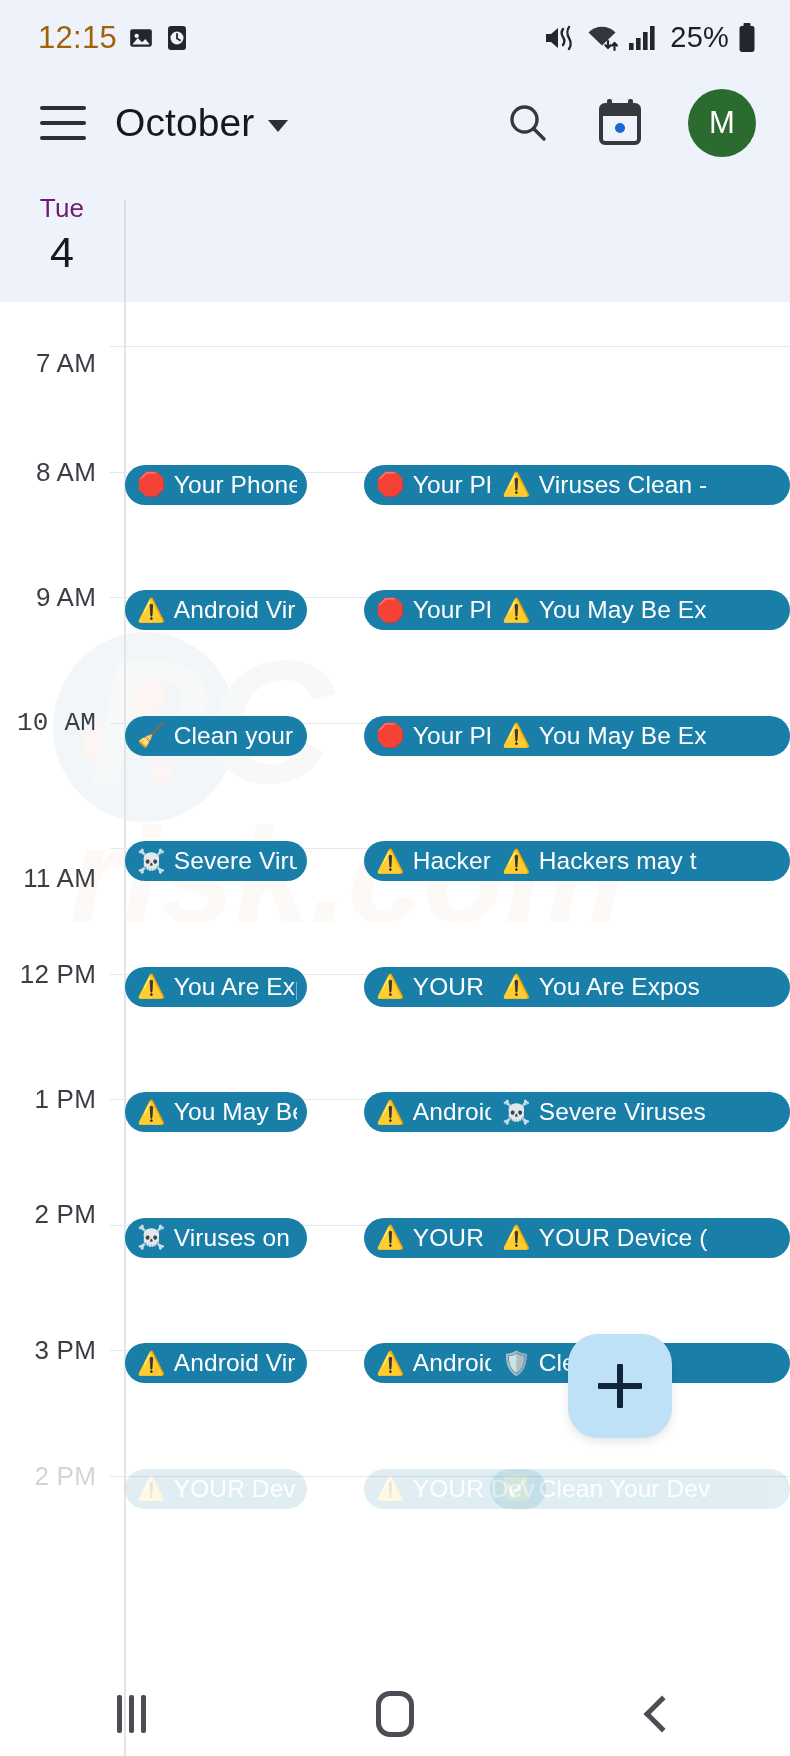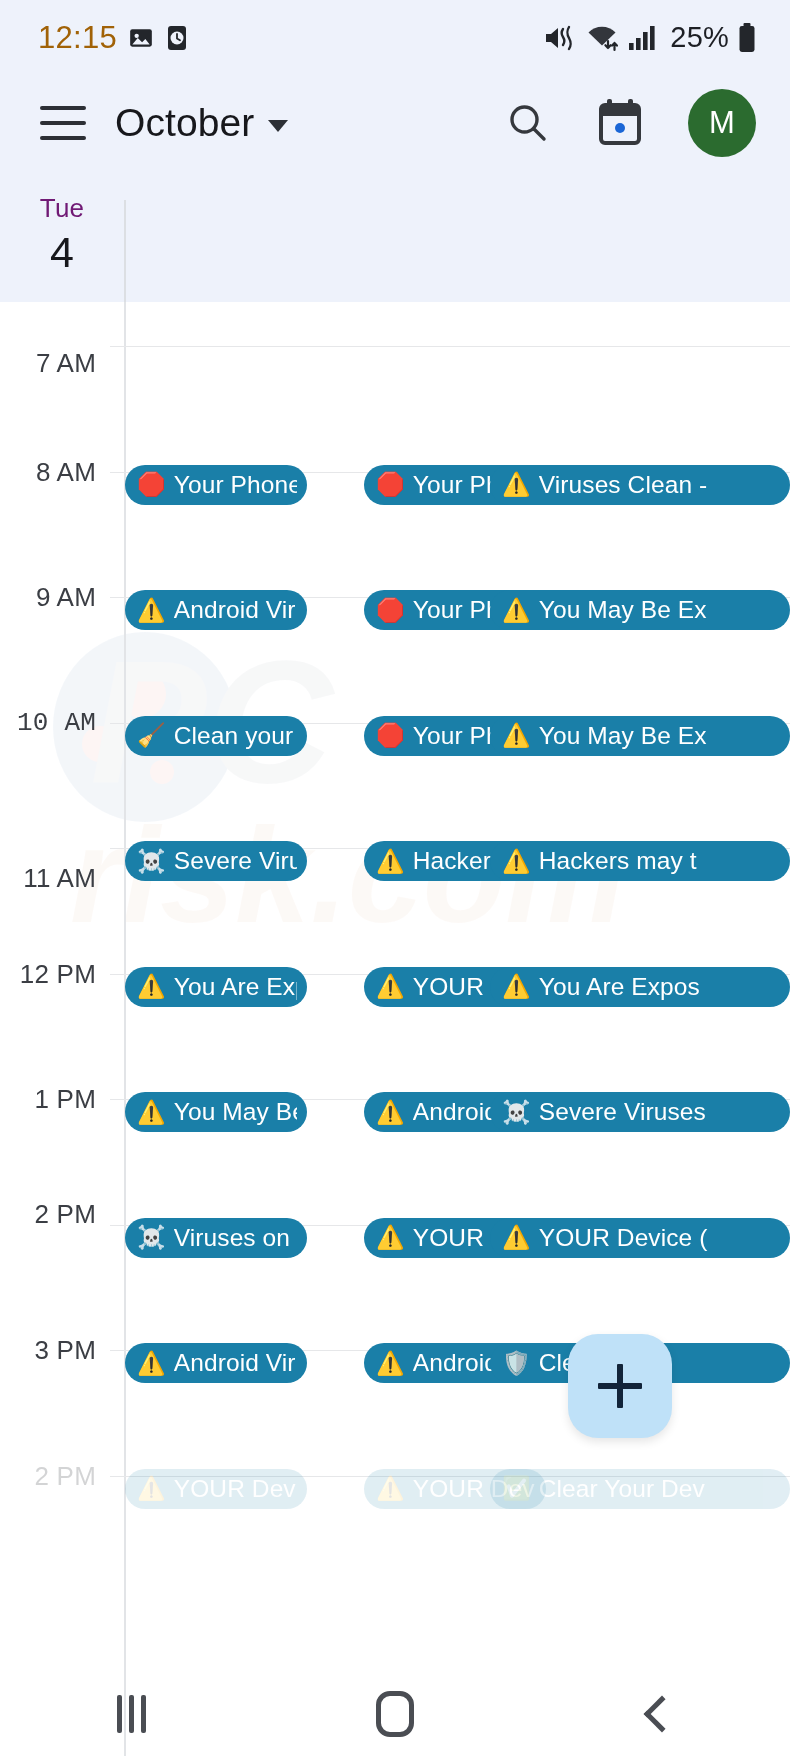--- a/index.html
+++ b/index.html
@@ -336,21 +336,21 @@
         <div class="ev faded" style="left: 125px; width: 182px; top: 1166.5px;">
           <span class="emo">⚠️</span>
           <span class="lbl">YOUR Device (</span>
         </div>
         <div class="ev faded" style="left: 364px; width: 182px; top: 1166.5px;">
           <span class="emo">⚠️</span>
           <span class="lbl">YOUR Device (</span>
         </div>
         <div class="ev faded" style="left: 490px; width: 300px; top: 1166.5px;">
           <span class="emo">✅</span>
-          <span class="lbl">Clear Your Dev</span>
+          <span class="lbl">Clean Your Dev</span>
         </div>
       </div>
   </div>
 
   <div class="fab">
     <span class="plus"></span>
   </div>
 
   <div class="navbar">
     <div class="navbtn">

